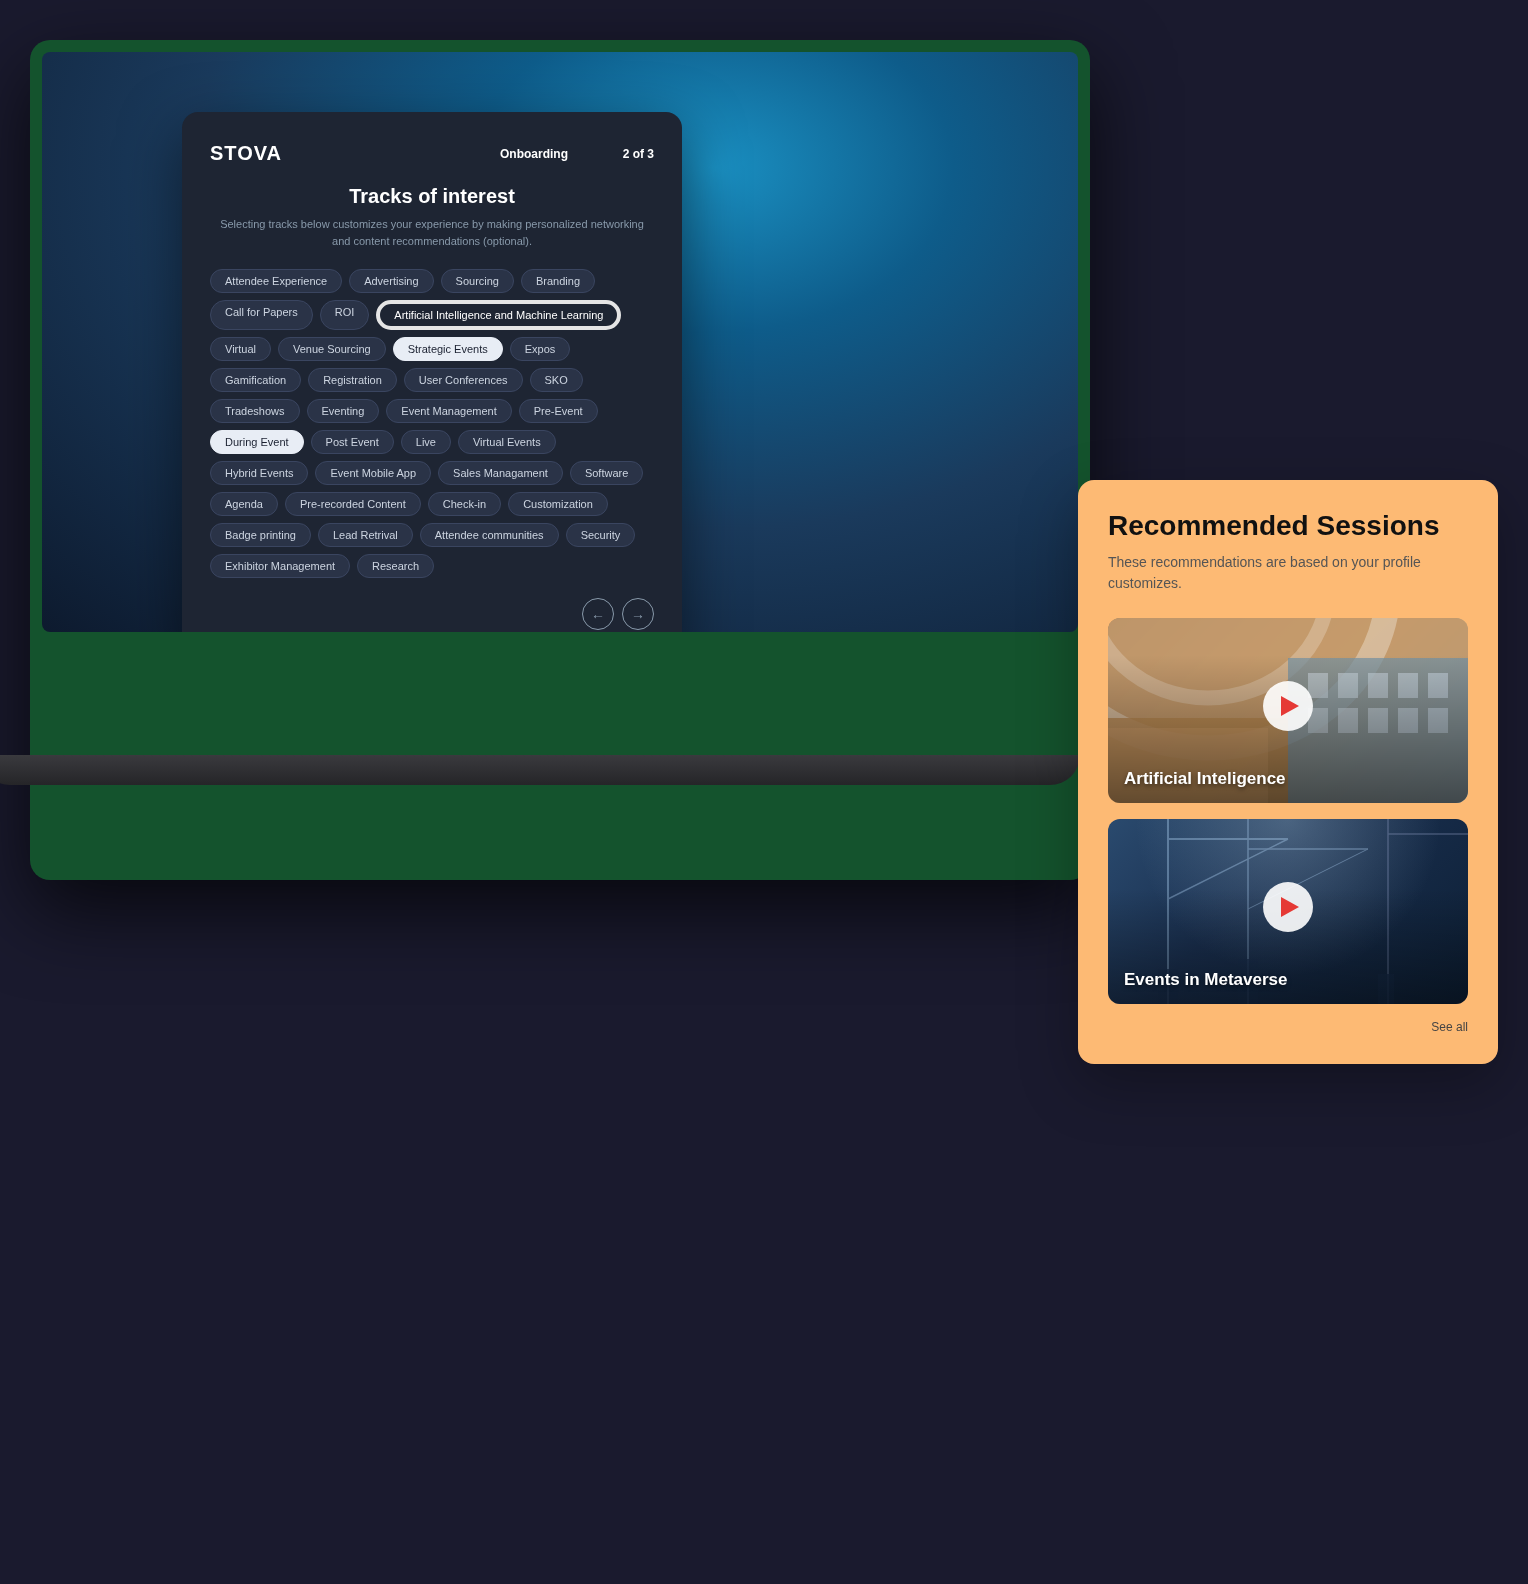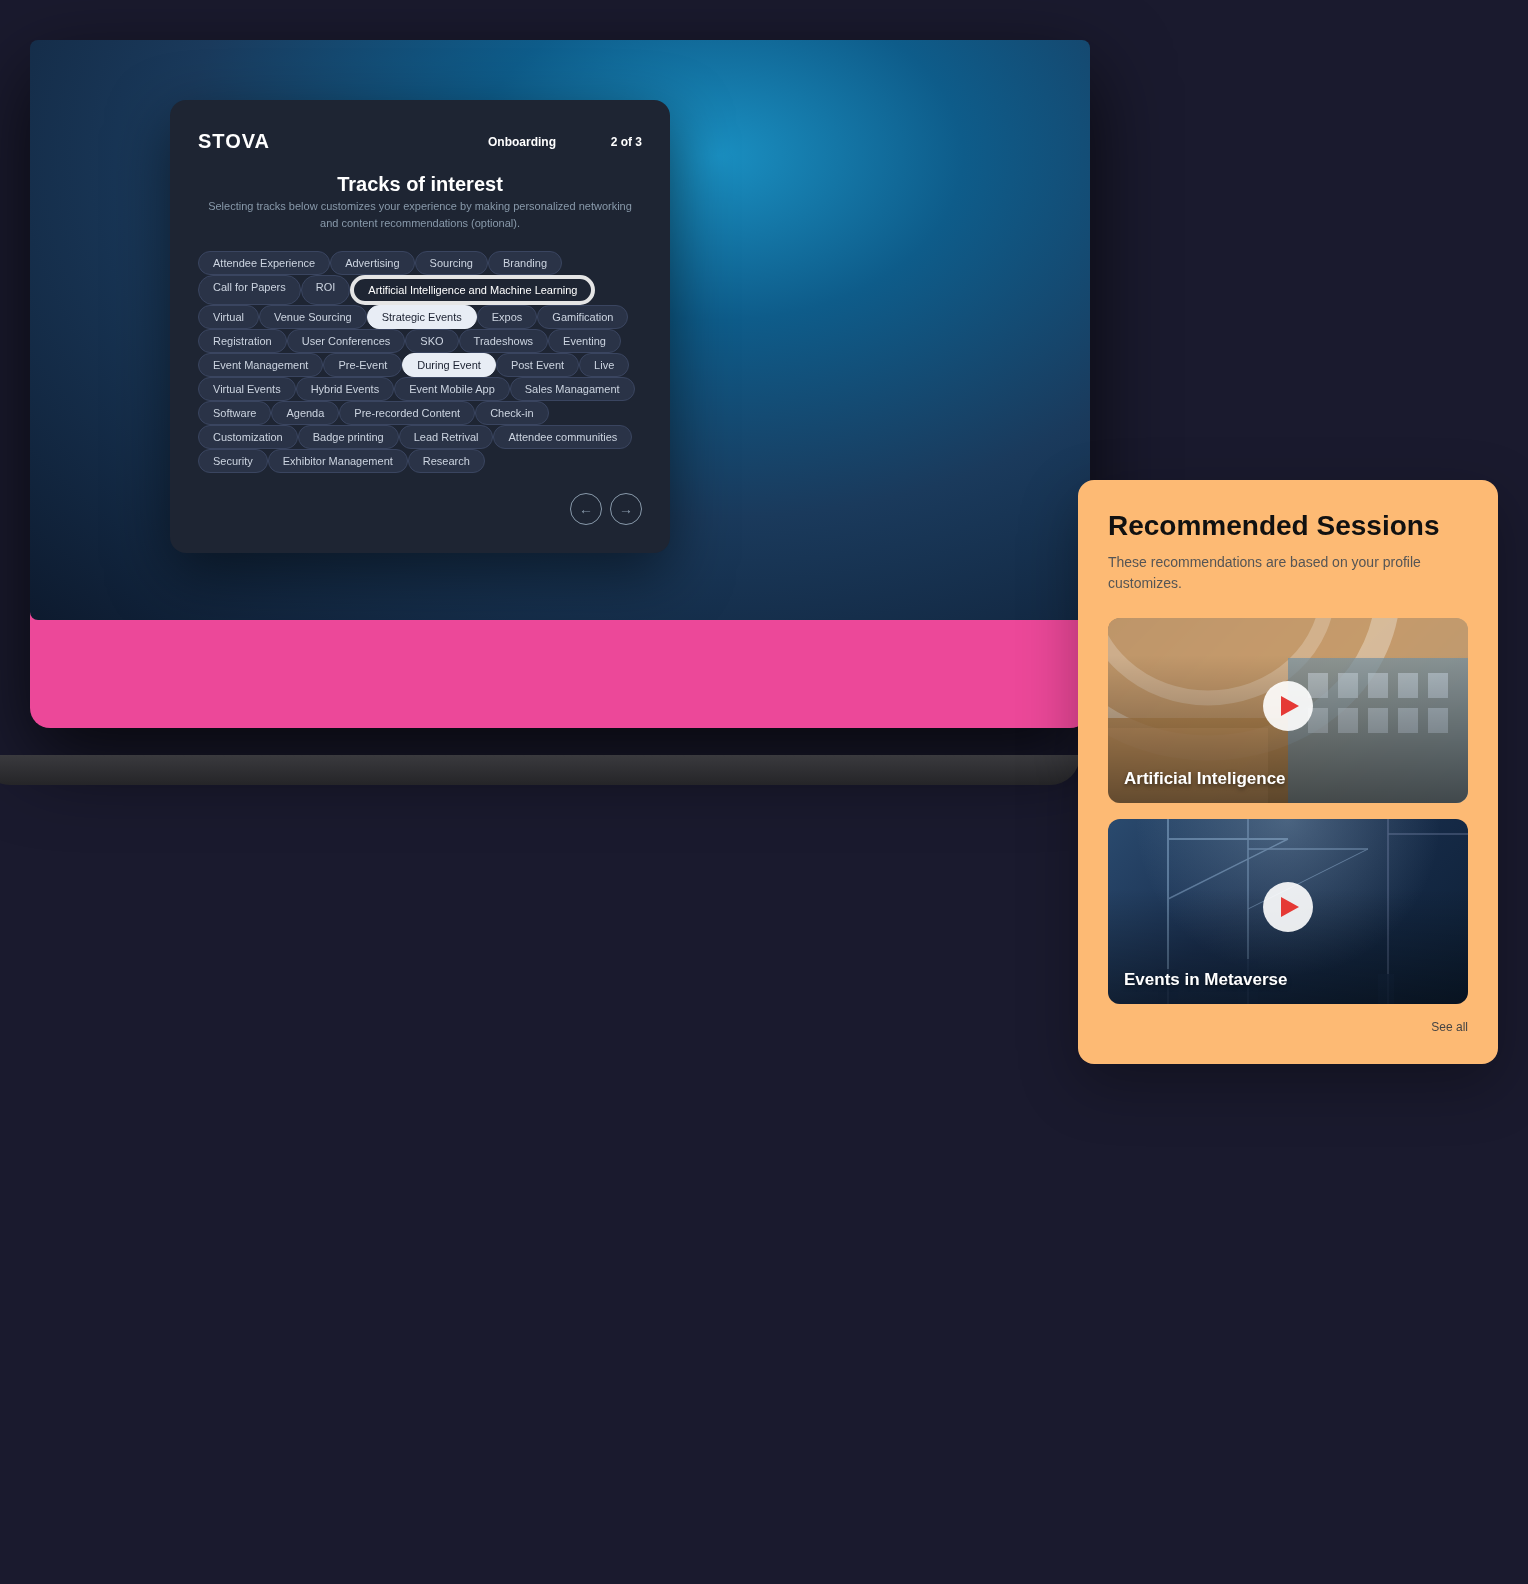--- a/index.html
+++ b/index.html
@@ -11,23 +11,24 @@
       overflow: hidden;
       position: relative;
     }
 
     
     .laptop-shell {
       position: absolute;
       top: 40px;
       left: 30px;
       width: 1060px;
-      height: 688px;
-      background: #ec4899;
+      height: 840px;
+      background: #14532d;
       border-radius: 20px;
+      padding: 12px;
       box-shadow: 0 30px 80px rgba(0,0,0,0.7);
     }
 
     .laptop-screen {
       width: 100%;
       height: 580px;
       background: radial-gradient(ellipse at 65% 20%, #1a8fc1 0%, #0e5c8a 25%, #1a3a5c 55%, #0d1a2e 100%);
       border-radius: 8px;
       overflow: hidden;
       position: relative;
@@ -78,34 +79,35 @@
       color: white;
       font-weight: 600;
       margin-left: 48px;
     }
 
     .modal-title {
       color: white;
       font-size: 20px;
       font-weight: 700;
       text-align: center;
-      margin-bottom: 2px;
+      margin-bottom: 8px;
     }
 
     .modal-subtitle {
       color: #8899aa;
       font-size: 11px;
       text-align: center;
       line-height: 1.5;
       margin-bottom: 20px;
     }
 
     .tags-container {
       display: flex;
       flex-wrap: wrap;
+      gap: 7px;
       margin-bottom: 20px;
     }
 
     .tag {
       padding: 5px 14px;
       border-radius: 20px;
       font-size: 11px;
       cursor: pointer;
       border: 1px solid transparent;
       white-space: nowrap;

